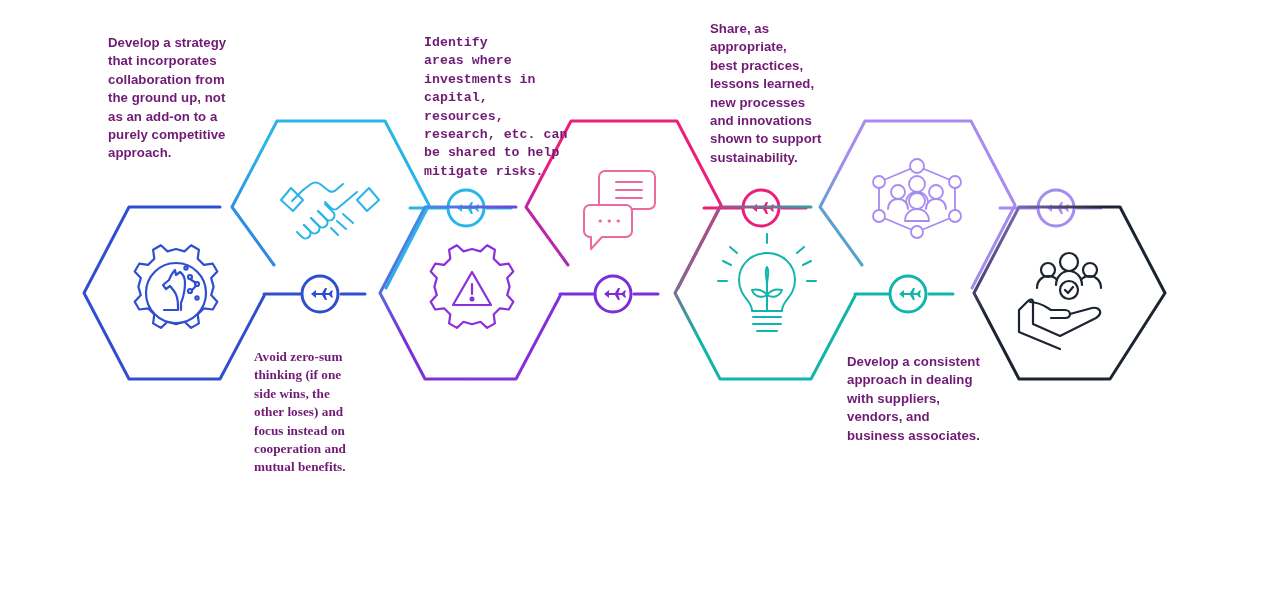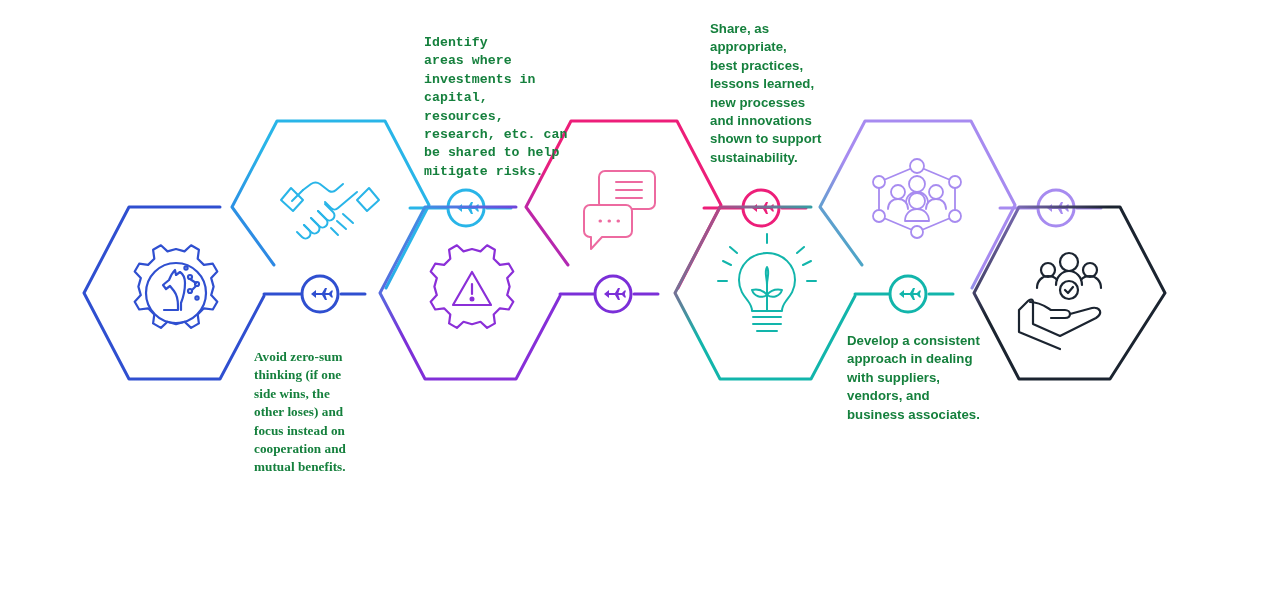--- a/index.html
+++ b/index.html
@@ -7,21 +7,21 @@
     width:1276px;height:603px;
     background:#ffffff;
     font-family:"Liberation Sans", sans-serif;
     overflow:hidden;
     position:relative;
   }
   #stage{position:absolute;left:0;top:0;width:1276px;height:603px;}
   svg.diagram{position:absolute;left:0;top:0;width:1276px;height:603px;}
   .callout{
     position:absolute;
-    color:#15803d;
+    color:#701a75;
     font-weight:bold;
     font-size:13.2px;
     line-height:18.4px;
     letter-spacing:0.05px;
     white-space:pre-line;
   }
 </style>
 </head>
 <body>
 
@@ -215,20 +215,27 @@
       <circle cx="1090" cy="270" r="7"></circle>
       <path d="M1101 288 c0 -7 -5 -12 -11 -12 -4 0 -7 1 -9 4"></path>
       <circle cx="1069" cy="290" r="9" fill="#ffffff"></circle>
       <path d="M1065 290 l3 3 5 -6"></path>
       <path d="M1030 302 c10 0 16 5 21 8 l14 0 c3 0 5 2 5 4 0 3 -2 4 -5 4 l-14 0"></path>
       <path d="M1070 314 l22 -6 c4 -1 7 1 8 3 1 3 -1 5 -4 7 l-36 18 -27 -12 v-22 c0 -3 -3 -3 -5 -1 l-9 9 v22 l41 17"></path>
     </g>
   </g>
 </svg>
 
+<div class="callout" style="left:108px;top:34px;width:145px;">Develop a strategy
+that incorporates
+collaboration from
+the ground up, not
+as an add-on to a
+purely competitive
+approach.</div>
 
 <div class="callout" style="left:254px;top:348px;width:150px;font-family:Liberation Serif, serif;">Avoid zero-sum
 thinking (if one
 side wins, the
 other loses) and
 focus instead on
 cooperation and
 mutual benefits.</div>
 
 <div class="callout" style="left:424px;top:34px;width:150px;font-family:Liberation Mono, monospace;">Identify
@@ -242,20 +249,20 @@
 
 <div class="callout" style="left:710px;top:20px;width:150px;">Share, as
 appropriate,
 best practices,
 lessons learned,
 new processes
 and innovations
 shown to support
 sustainability.</div>
 
-<div class="callout" style="left:847px;top:332px;width:170px;">Develop a consistent
+<div class="callout" style="left:847px;top:353px;width:170px;">Develop a consistent
 approach in dealing
 with suppliers,
 vendors, and
 business associates.</div>
 
 
 </div>
 
 </body></html>

